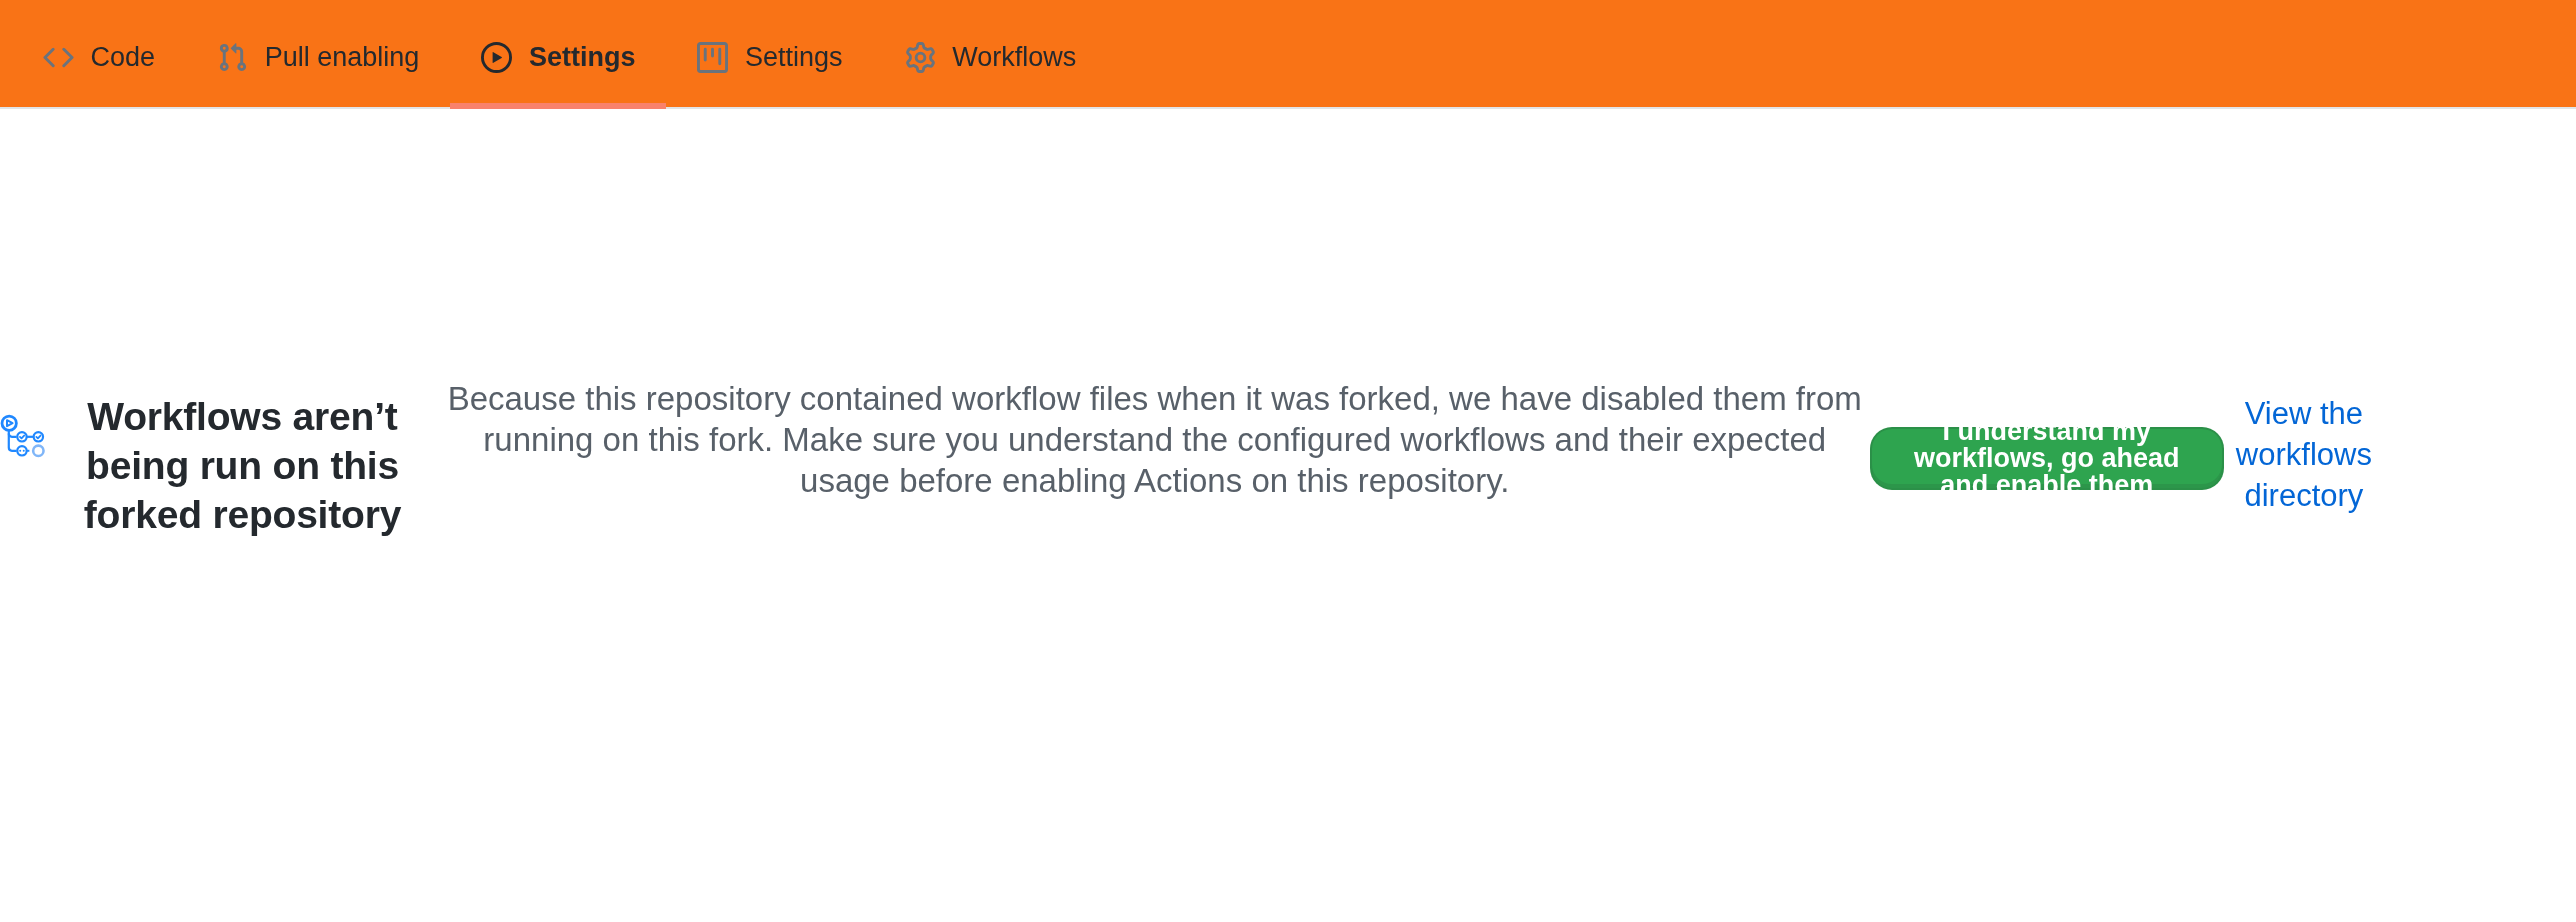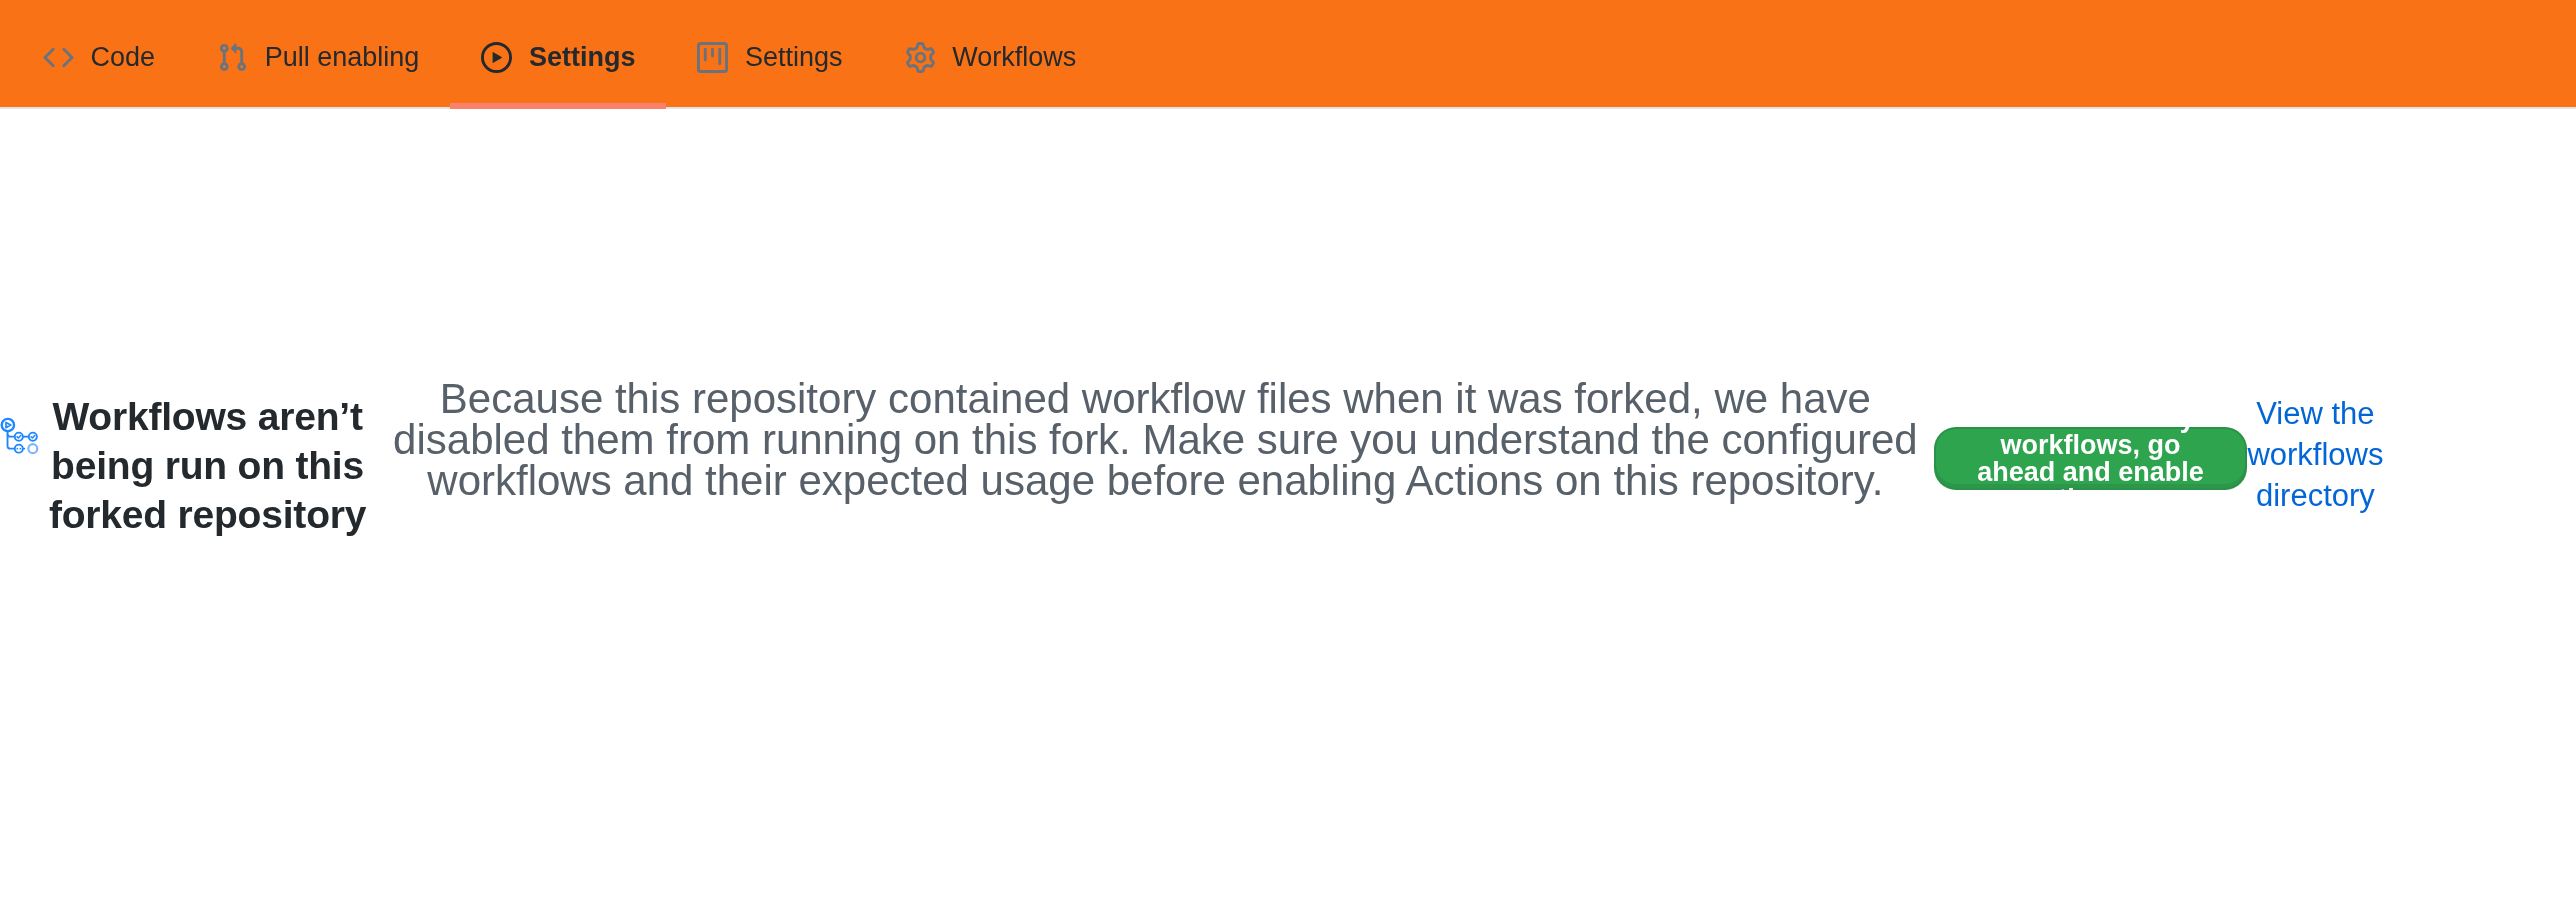--- a/index.html
+++ b/index.html
@@ -59,21 +59,21 @@
   .bs-heading {
     margin-top: 59px;
     font-size: 39px;
     line-height: 49px;
     font-weight: 700;
     color: #24292e;
     letter-spacing: -0.2px;
   }
   .bs-desc {
     margin-top: 7.8px;
-    font-size: 42px;
+    font-size: 33px;
     line-height: 41px;
     color: #586069;
     max-width: 1642px;
   }
   .bs-button {
     margin-top: 45px;
     height: 63px;
     padding: 0 31px;
     display: inline-flex;
     align-items: center;

